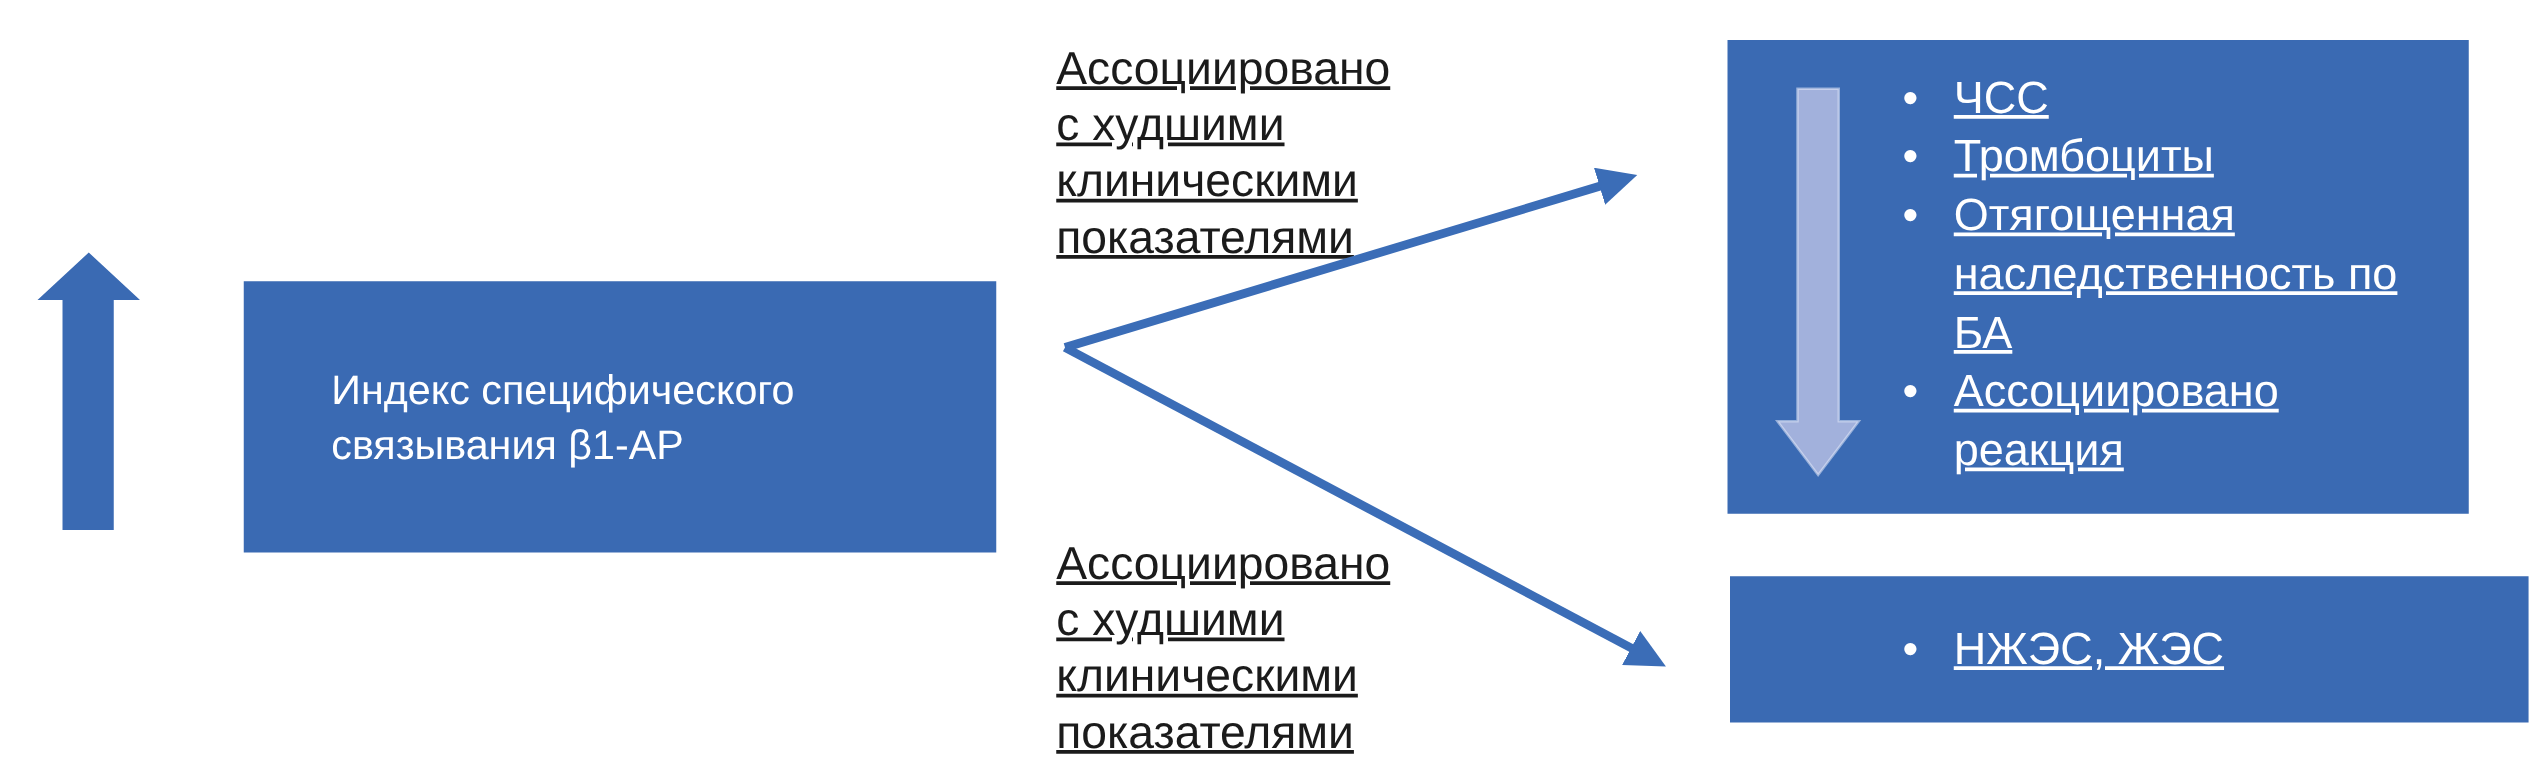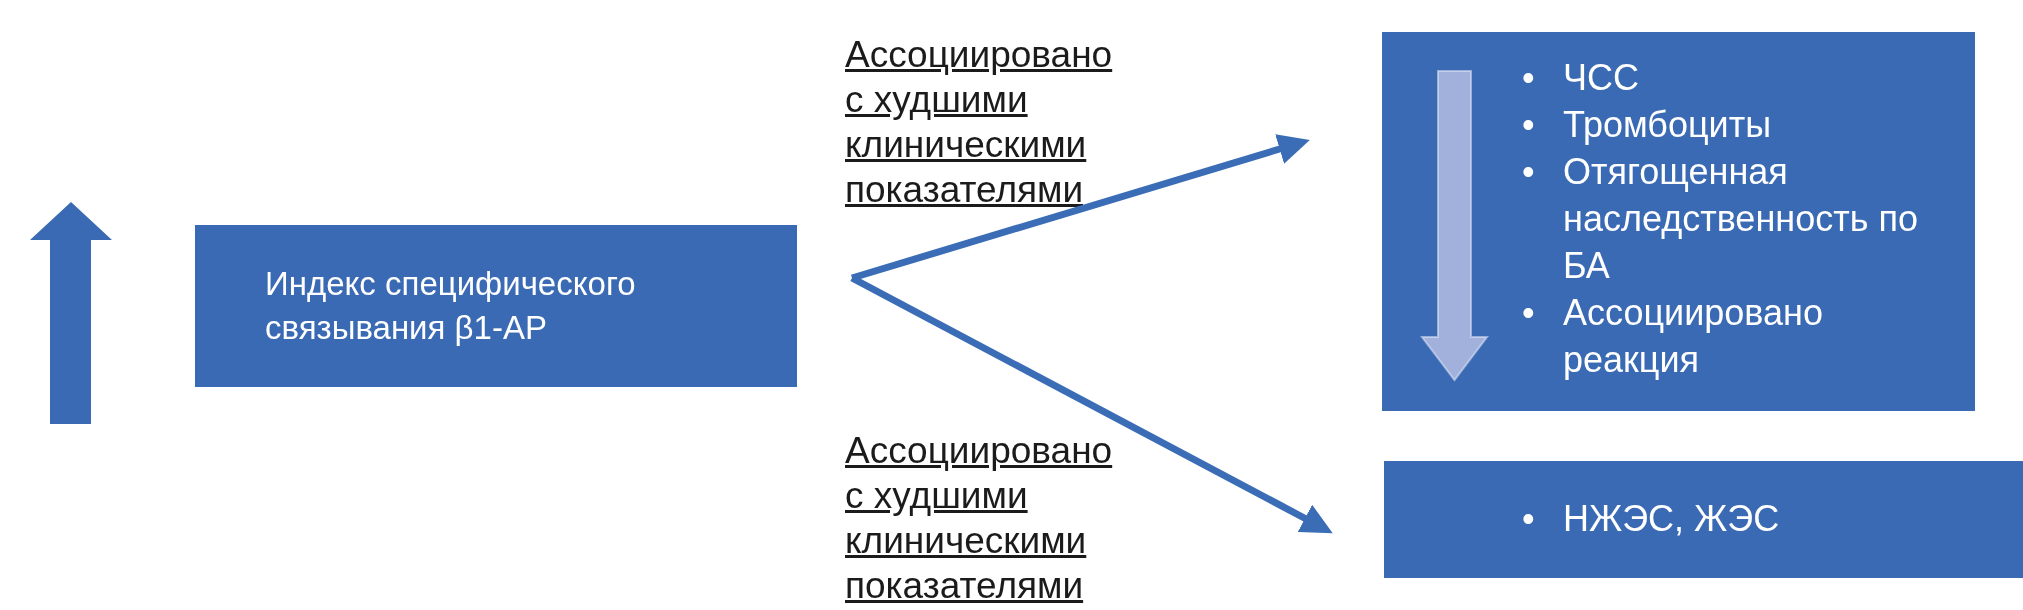--- a/index.html
+++ b/index.html
@@ -23,21 +23,21 @@
   .connector{stroke:var(--connector-blue);stroke-width:7;fill:none;}
   .connector-head{fill:var(--connector-blue);}
   .light-arrow{fill:var(--light-arrow-blue);stroke:rgba(228,234,250,0.55);stroke-width:2;}
 
   .blue-box{
     position:absolute;
     background:var(--shape-blue);
     color:var(--text-white);
   }
   #main-box{
-    left:195px;top:225px;width:602px;height:162px;
+    left:195px;top:225px;width:602px;height:217px;
     display:flex;flex-direction:column;justify-content:center;
     padding-left:70px;box-sizing:border-box;
     font-size:33px;line-height:44px;
   }
   .free-label{
     position:absolute;
     color:var(--text-dark);
     font-size:37px;line-height:45px;text-decoration:underline;
   }
   #label-better{left:845px;top:32px;}
@@ -46,21 +46,21 @@
   #better-box{left:1382px;top:32px;width:593px;height:379px;}
   #worse-box{left:1384px;top:461px;width:704px;height:117px;}
 
   .bullet-list{
     position:absolute;
     margin:0;padding:0;list-style:none;
     font-size:36px;line-height:47px;color:var(--text-white);
   }
   #better-list{left:140px;top:22px;width:420px;}
   #worse-list{left:138px;top:34px;width:420px;}
-  .bullet-list li{position:relative;padding-left:41px;}
+  .bullet-list li{position:relative;padding-left:41px;text-decoration:underline;}
   .bullet-list li::before{
     content:"\2022";
     position:absolute;left:0;top:0;
   }
 </style>
 </head>
 <body>
 
 <div id="canvas">
 

